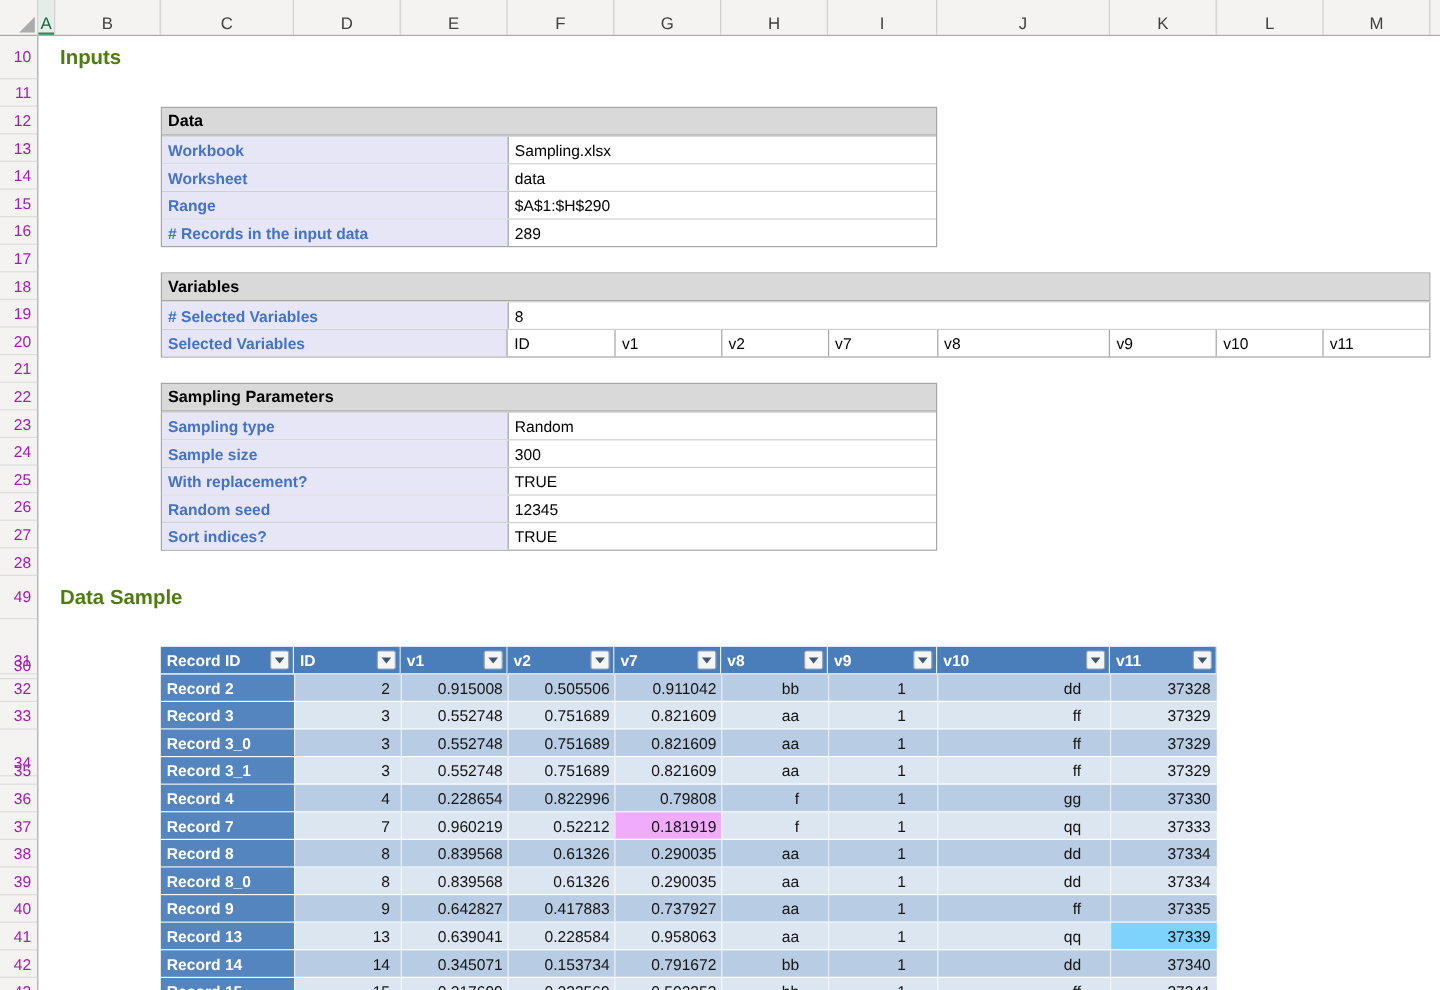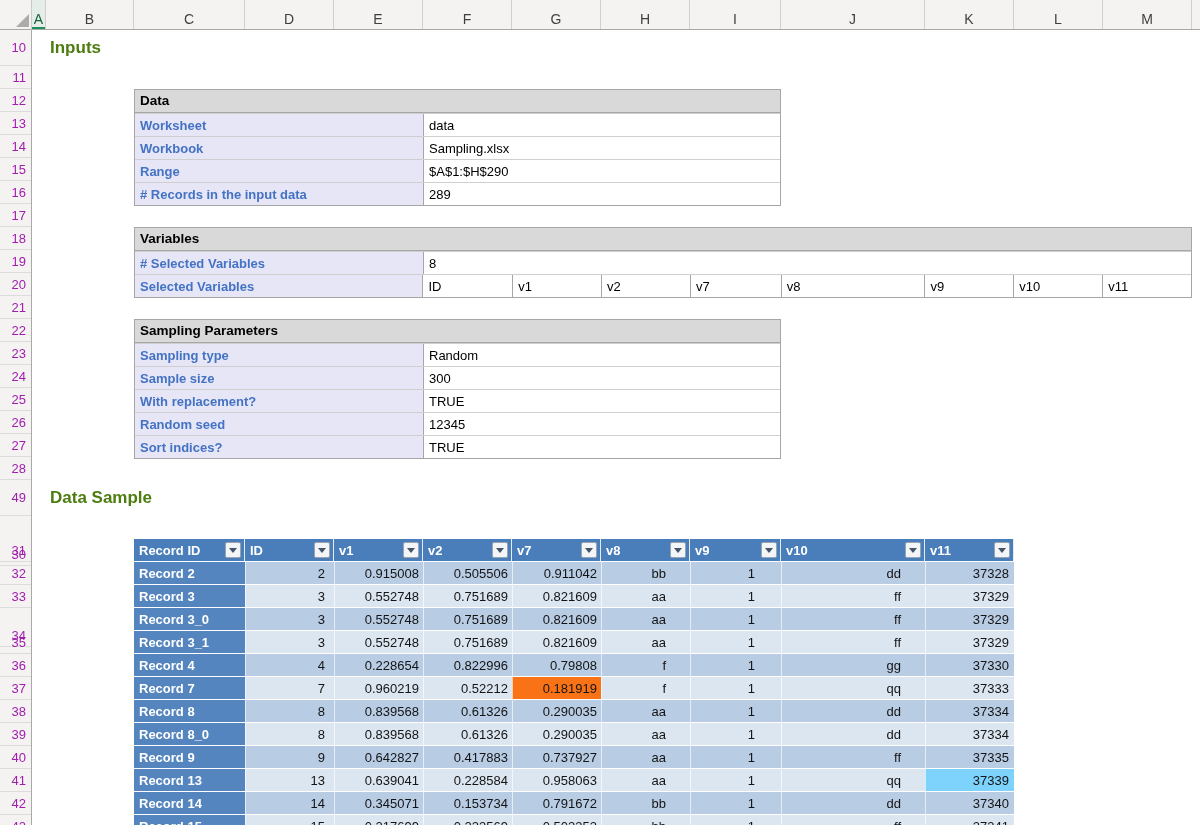--- a/index.html
+++ b/index.html
@@ -99,26 +99,26 @@
       <div class="rowcell" style="top: 716px; height: 23px;">40</div>
       <div class="rowcell" style="top: 739px; height: 23px;">41</div>
       <div class="rowcell" style="top: 762px; height: 23px;">42</div>
       <div class="rowcell" style="top: 785px; height: 23px;">43</div>
     </div>
 
   <div class="sheet-title" id="title-inputs" style="left: 50px; top: 30px; height: 36px;">Inputs</div>
   <div class="box" id="box-data" style="left: 134px; top: 89px; width: 647px;">
       <div class="box-hdr">Data</div>
       <div class="box-row">
+        <div class="lbl">Workbook</div>
+        <div class="val">Sampling.xlsx</div>
+      </div>
+      <div class="box-row">
         <div class="lbl">Worksheet</div>
         <div class="val">data</div>
-      </div>
-      <div class="box-row">
-        <div class="lbl">Workbook</div>
-        <div class="val">Sampling.xlsx</div>
       </div>
       <div class="box-row">
         <div class="lbl">Range</div>
         <div class="val">$A$1:$H$290</div>
       </div>
       <div class="box-row">
         <div class="lbl"># Records in the input data</div>
         <div class="val">289</div>
       </div>
     </div>
@@ -247,21 +247,21 @@
         <div class="tdcell" style="width: 89px; background: rgb(184, 204, 228); text-align: right; padding-left: 0px; padding-right: 24px;">f</div>
         <div class="tdcell" style="width: 91px; background: rgb(184, 204, 228); text-align: right; padding-left: 0px; padding-right: 26px;">1</div>
         <div class="tdcell" style="width: 144px; background: rgb(184, 204, 228); text-align: right; padding-left: 0px; padding-right: 24px;">gg</div>
         <div class="tdcell" style="width: 89px; background: rgb(184, 204, 228); text-align: right; padding-left: 0px; padding-right: 5px;">37330</div>
       </div>
       <div class="trow">
         <div class="tdcell first" style="width: 111px; text-align: left; padding-left: 5px; padding-right: 0px;">Record 7</div>
         <div class="tdcell" style="width: 89px; background: rgb(220, 230, 241); text-align: right; padding-left: 0px; padding-right: 9px;">7</div>
         <div class="tdcell" style="width: 89px; background: rgb(220, 230, 241); text-align: right; padding-left: 0px; padding-right: 4px;">0.960219</div>
         <div class="tdcell" style="width: 89px; background: rgb(220, 230, 241); text-align: right; padding-left: 0px; padding-right: 4px;">0.52212</div>
-        <div class="tdcell" style="width: 89px; background: #f97316; text-align: right; padding-left: 0px; padding-right: 4px;">0.181919</div>
+        <div class="tdcell" style="width: 89px; background: #f0abfc; text-align: right; padding-left: 0px; padding-right: 4px;">0.181919</div>
         <div class="tdcell" style="width: 89px; background: rgb(220, 230, 241); text-align: right; padding-left: 0px; padding-right: 24px;">f</div>
         <div class="tdcell" style="width: 91px; background: rgb(220, 230, 241); text-align: right; padding-left: 0px; padding-right: 26px;">1</div>
         <div class="tdcell" style="width: 144px; background: rgb(220, 230, 241); text-align: right; padding-left: 0px; padding-right: 24px;">qq</div>
         <div class="tdcell" style="width: 89px; background: rgb(220, 230, 241); text-align: right; padding-left: 0px; padding-right: 5px;">37333</div>
       </div>
       <div class="trow">
         <div class="tdcell first" style="width: 111px; text-align: left; padding-left: 5px; padding-right: 0px;">Record 8</div>
         <div class="tdcell" style="width: 89px; background: rgb(184, 204, 228); text-align: right; padding-left: 0px; padding-right: 9px;">8</div>
         <div class="tdcell" style="width: 89px; background: rgb(184, 204, 228); text-align: right; padding-left: 0px; padding-right: 4px;">0.839568</div>
         <div class="tdcell" style="width: 89px; background: rgb(184, 204, 228); text-align: right; padding-left: 0px; padding-right: 4px;">0.61326</div>

